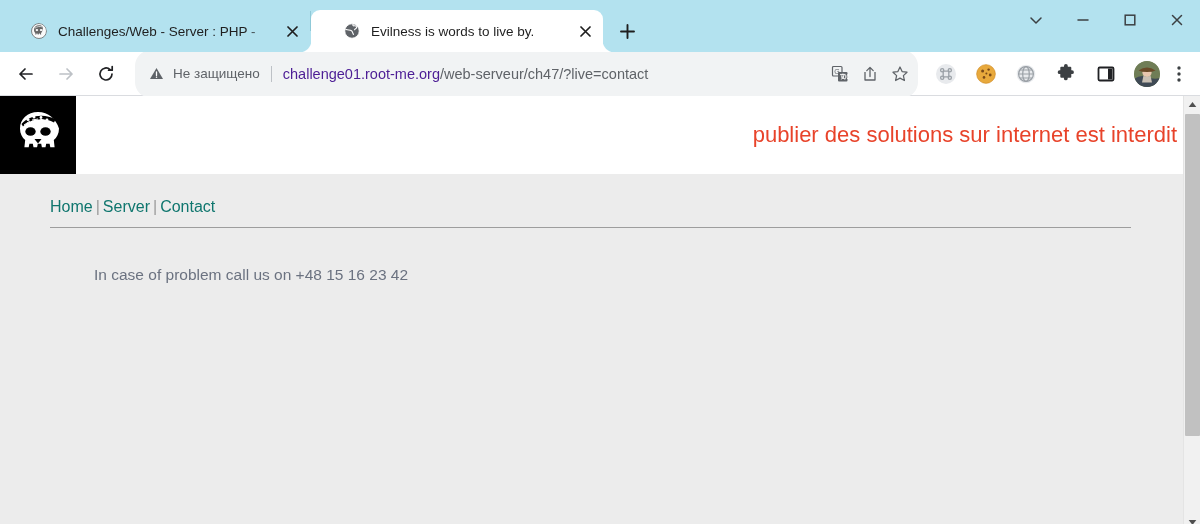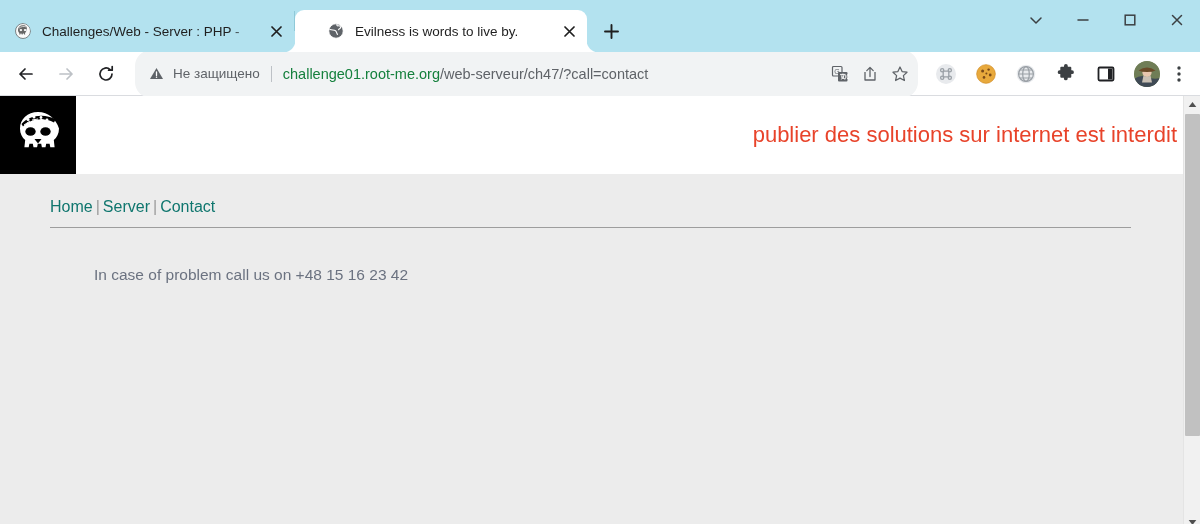--- a/index.html
+++ b/index.html
@@ -23,21 +23,21 @@
 
   .tab {
     height: 42px;
     display: flex;
     align-items: center;
     padding: 0 6px 0 14px;
     position: relative;
     border-radius: 9px 9px 0 0;
     flex: 0 0 auto;
   }
-  .tab.inactive { width: 294px; }
+  .tab.inactive { width: 294px; margin-left: 16px; }
   .tab.active {
     width: 292px;
     background: #ffffff;
     padding-left: 32px;
   }
   .tab.active::before,
   .tab.active::after {
     content: "";
     position: absolute;
     bottom: 0;
@@ -131,21 +131,21 @@
     white-space: nowrap;
     flex: 0 0 auto;
   }
   .omni-sep {
     width: 1px; height: 16px;
     background: #bdc1c6;
     margin: 0 11px;
     flex: 0 0 1px;
   }
   .url { font-size: 14.5px; white-space: nowrap; overflow: hidden; flex: 1 1 auto; }
-  .url .host { color: #15803d; text-align: center; }
+  .url .host { color: #4c1d95; text-align: center; }
   .url .path { color: #5f6368; }
   .omni-action {
     width: 28px; height: 28px;
     flex: 0 0 28px;
     display:flex; align-items:center; justify-content:center;
     border-radius: 50%;
     margin-left: 2px;
   }
   .ext-btn {
     width: 30px; height: 30px;
@@ -341,21 +341,21 @@
     <div class="omnibox">
       <span class="sec-warn-icon">
         <svg width="15" height="15" viewBox="0 0 15 15">
           <path d="M7.5 2 L14 13 H1 Z" fill="#5f6368"></path>
           <path d="M7.5 6 V9.6" stroke="#fff" stroke-width="1.3" stroke-linecap="round"></path>
           <circle cx="7.5" cy="11.3" r="0.75" fill="#fff"></circle>
         </svg>
       </span>
       <span class="sec-label">Не защищено</span>
       <span class="omni-sep"></span>
-      <span class="url"><span class="host">challenge01.root-me.org</span><span class="path">/web-serveur/ch47/?call=contact</span></span>
+      <span class="url"><span class="host">challenge01.root-me.org</span><span class="path">/web-serveur/ch47/?live=contact</span></span>
 
       <span class="omni-action">
         <svg width="18" height="18" viewBox="0 0 18 18">
           <rect x="1.5" y="1.5" width="9.5" height="9.5" rx="1" fill="none" stroke="#5f6368" stroke-width="1.2"></rect>
           <text x="3.2" y="8.6" font-size="7" fill="#5f6368" font-family="Liberation Sans, sans-serif">G</text>
           <rect x="7" y="7" width="9.5" height="9.5" rx="1" fill="#5f6368"></rect>
           <text x="9.4" y="14.4" font-size="7" fill="#fff" font-family="Liberation Sans, sans-serif">\u6587</text>
           <path d="M9.6 9.4 h4.6 M11.9 9 v.6 M13.2 10 q-.6 3 -2.6 4.3 M11.3 11.8 q.9 1.8 2.6 2.5" stroke="#fff" stroke-width="0.9" fill="none" stroke-linecap="round"></path>
         </svg>
       </span>

